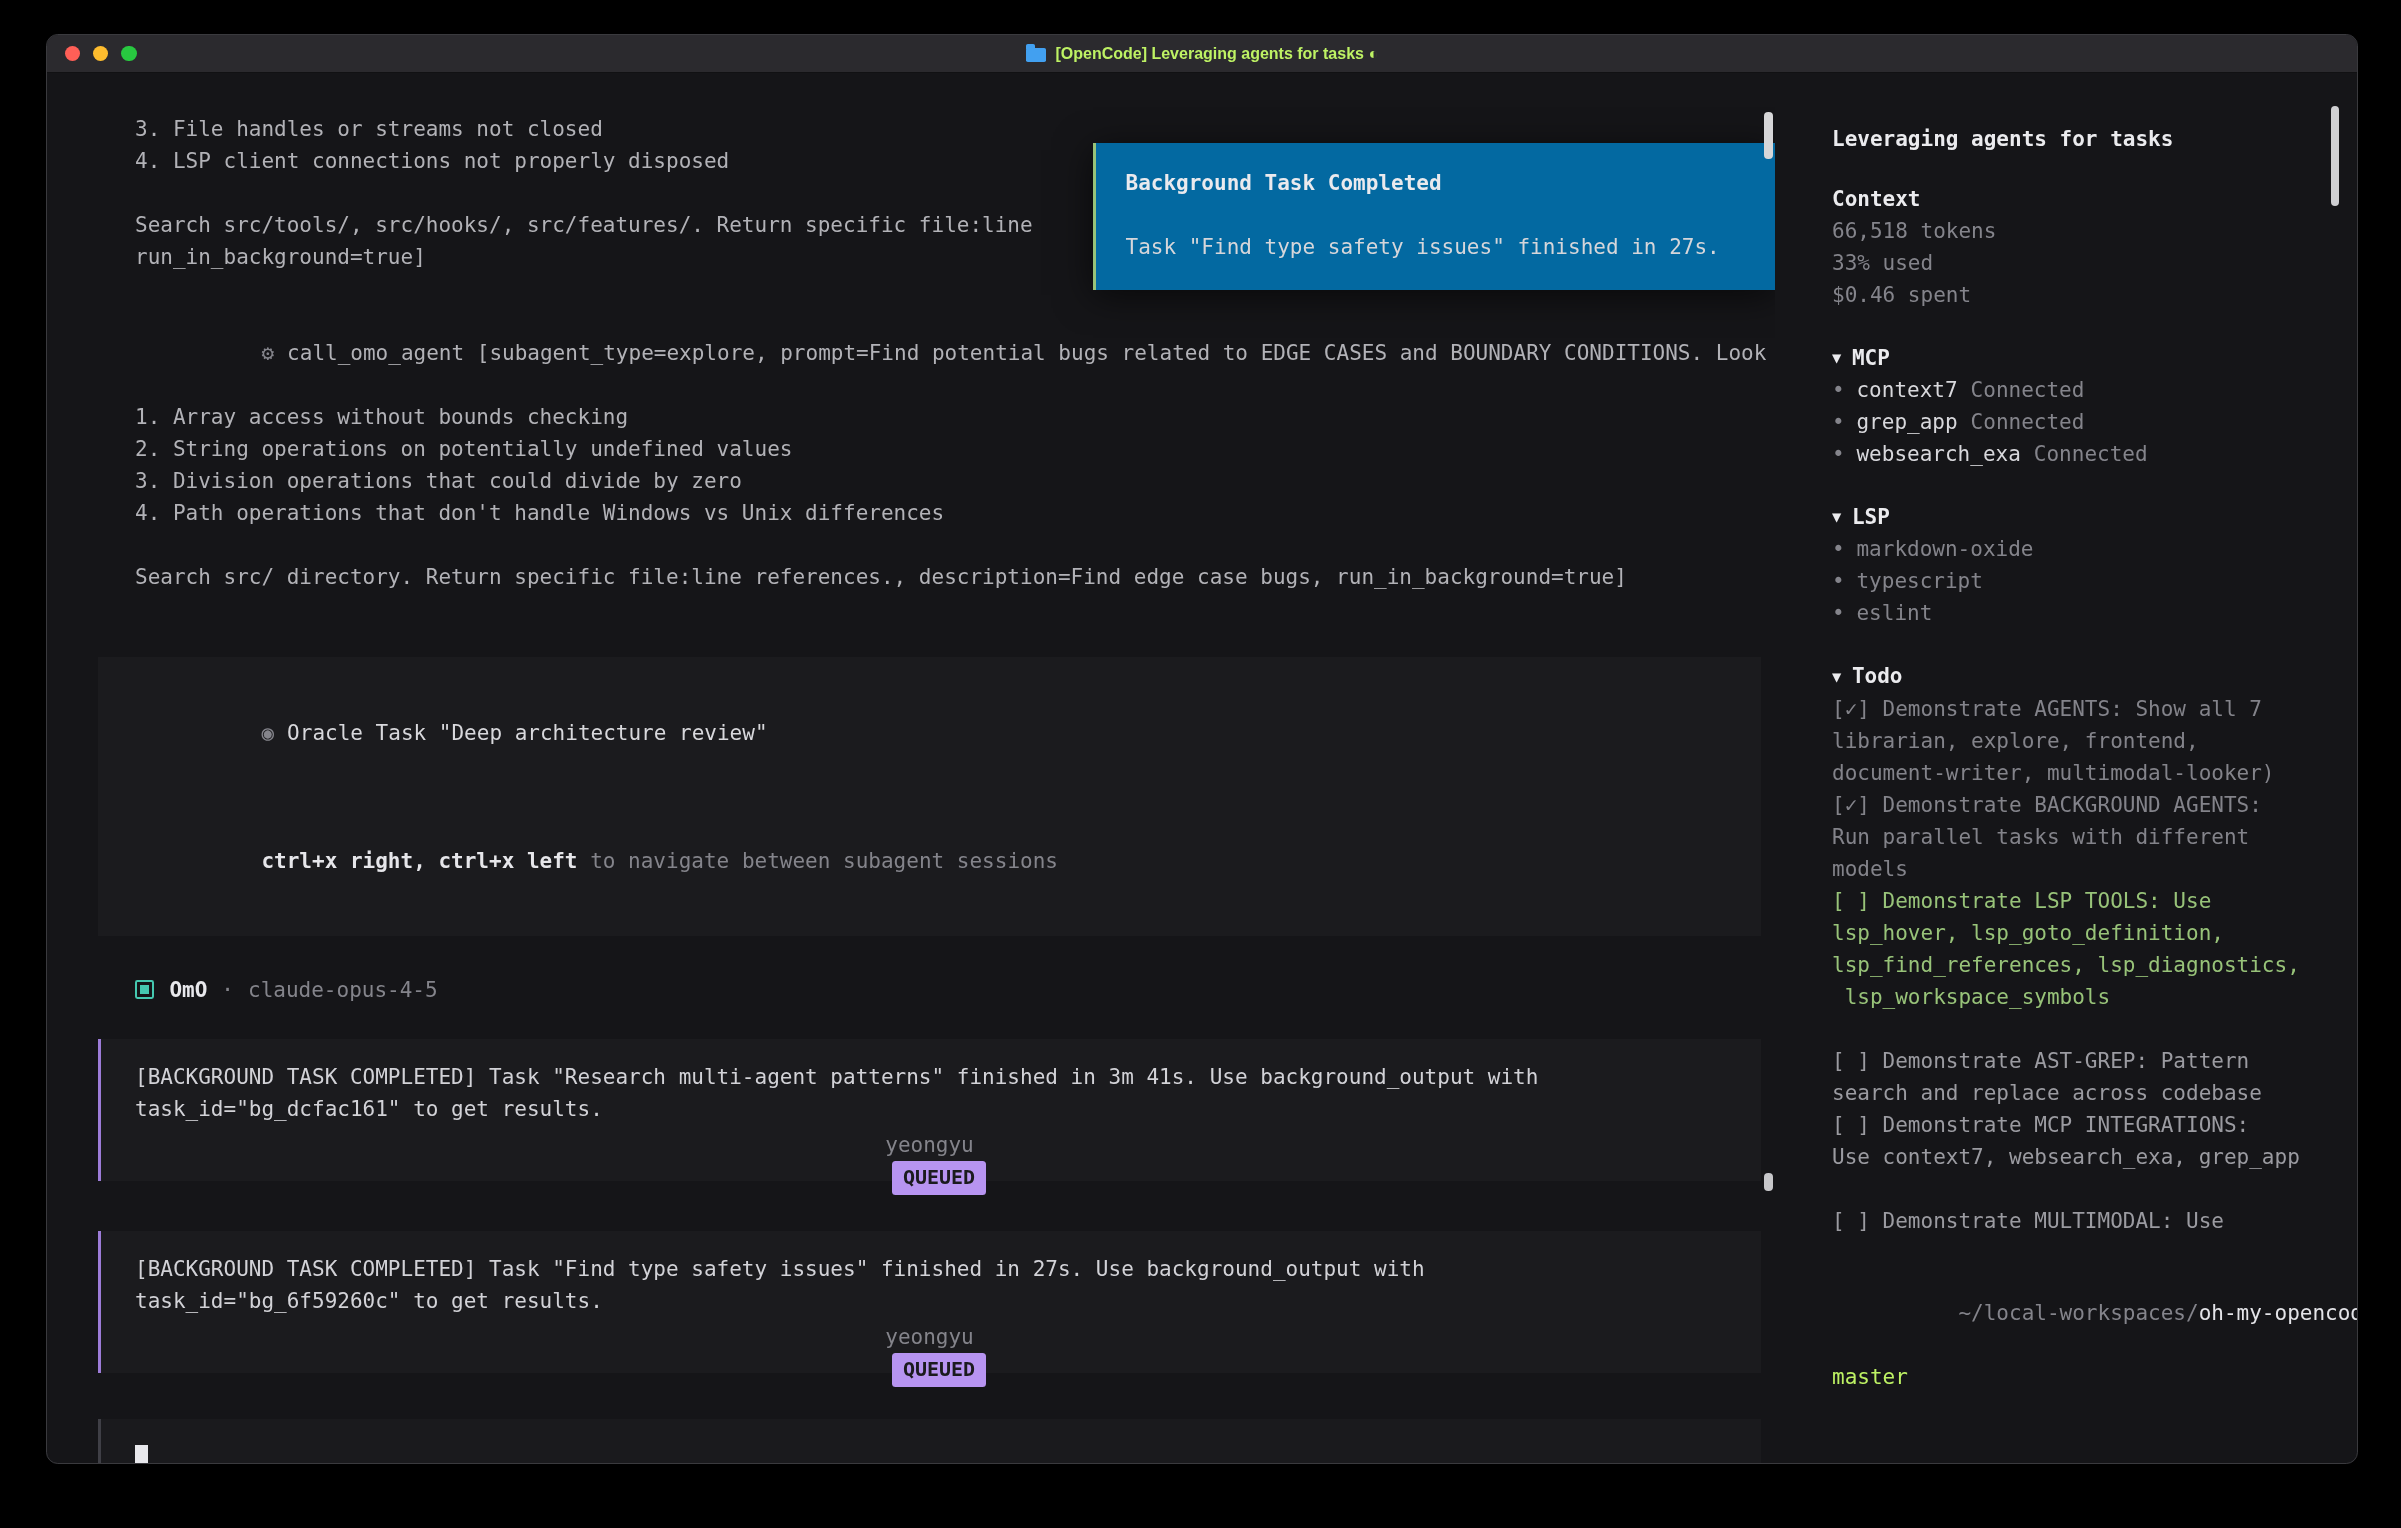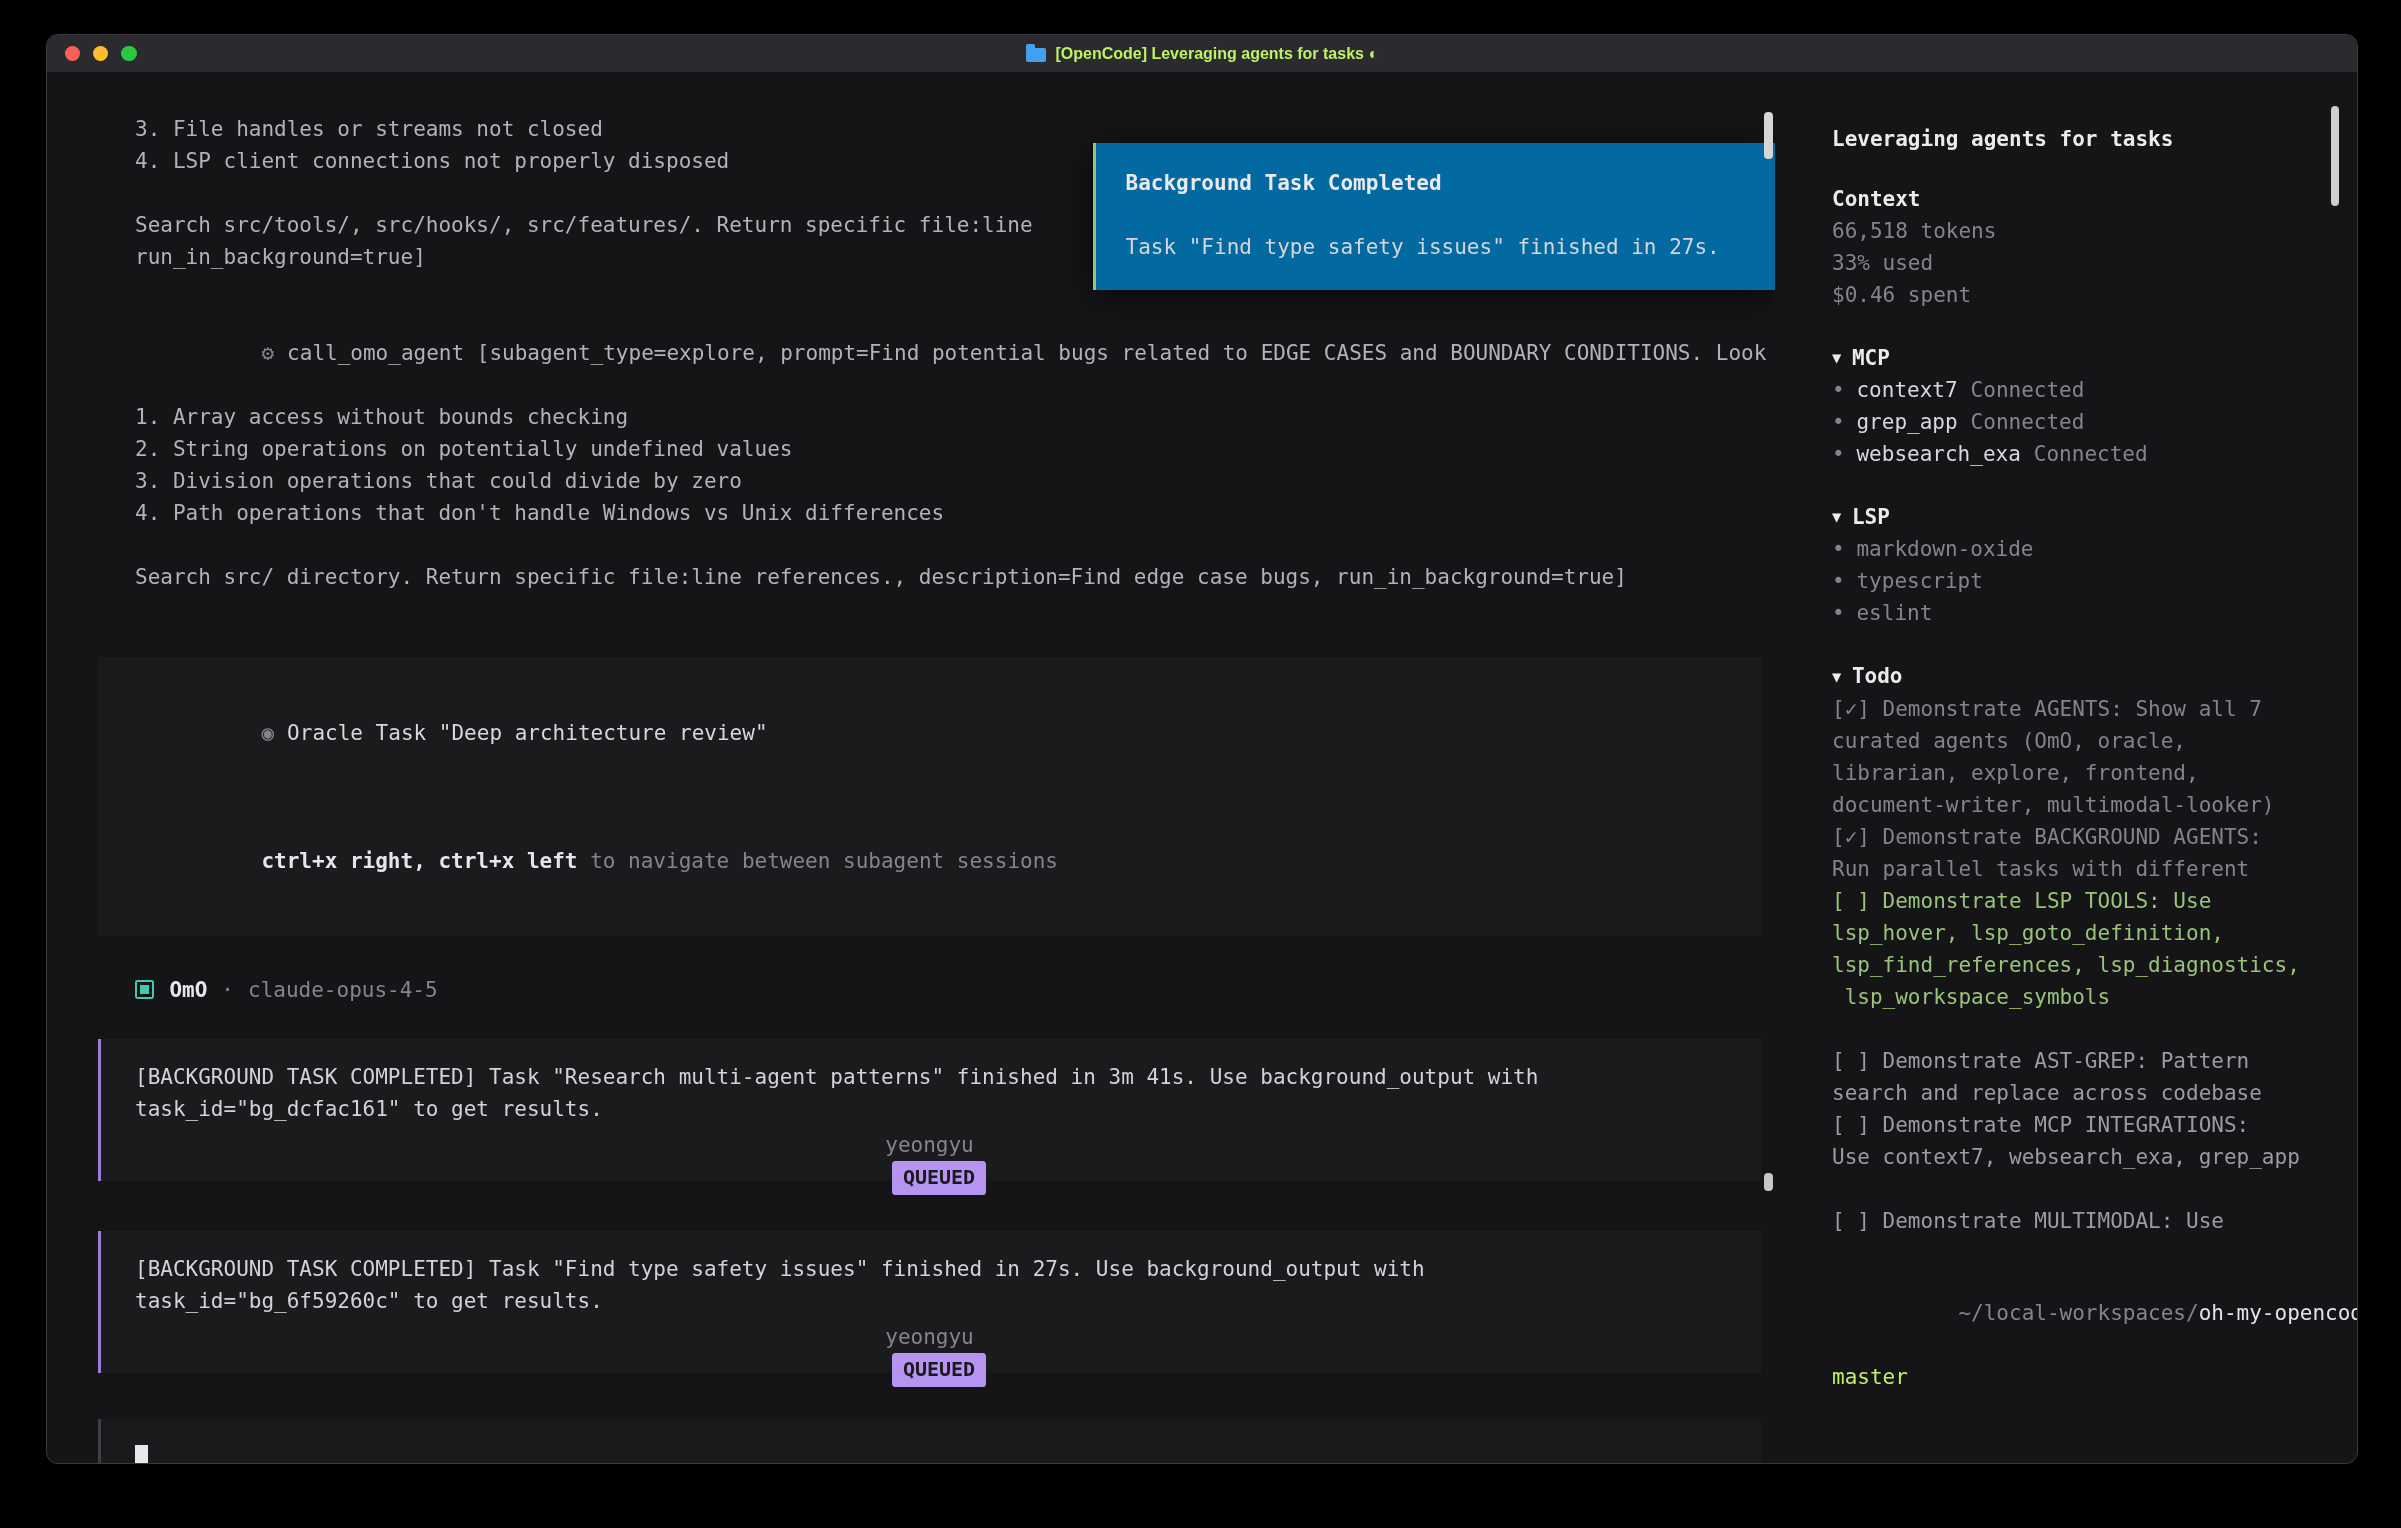--- a/index.html
+++ b/index.html
@@ -236,28 +236,28 @@
         <div class="line dim"><span class="bullet">•</span><span>markdown-oxide</span></div>
         <div class="line dim"><span class="bullet">•</span><span>typescript</span></div>
         <div class="line dim"><span class="bullet">•</span><span>eslint</span></div>
       </div>
 
       <div class="section tight">
         <div class="line sb-heading"><span class="tri">▼</span><span>Todo</span></div>
 
         <div>
           <div class="line todo-done">[✓] Demonstrate AGENTS: Show all 7</div>
-          <div class="line todo-done">curated agents (OmO, oracle,</div>
           <div class="line todo-done">librarian, explore, frontend,</div>
           <div class="line todo-done">document-writer, multimodal-looker)</div>
         </div>
 
         <div>
           <div class="line todo-done">[✓] Demonstrate BACKGROUND AGENTS:</div>
           <div class="line todo-done">Run parallel tasks with different</div>
+          <div class="line todo-done">models</div>
         </div>
 
         <div>
           <div class="line todo-active">[ ] Demonstrate LSP TOOLS: Use</div>
           <div class="line todo-active">lsp_hover, lsp_goto_definition,</div>
           <div class="line todo-active">lsp_find_references, lsp_diagnostics,</div>
           <div class="line todo-active"> lsp_workspace_symbols</div>
         </div>
 
         <div class="todo-gap">

